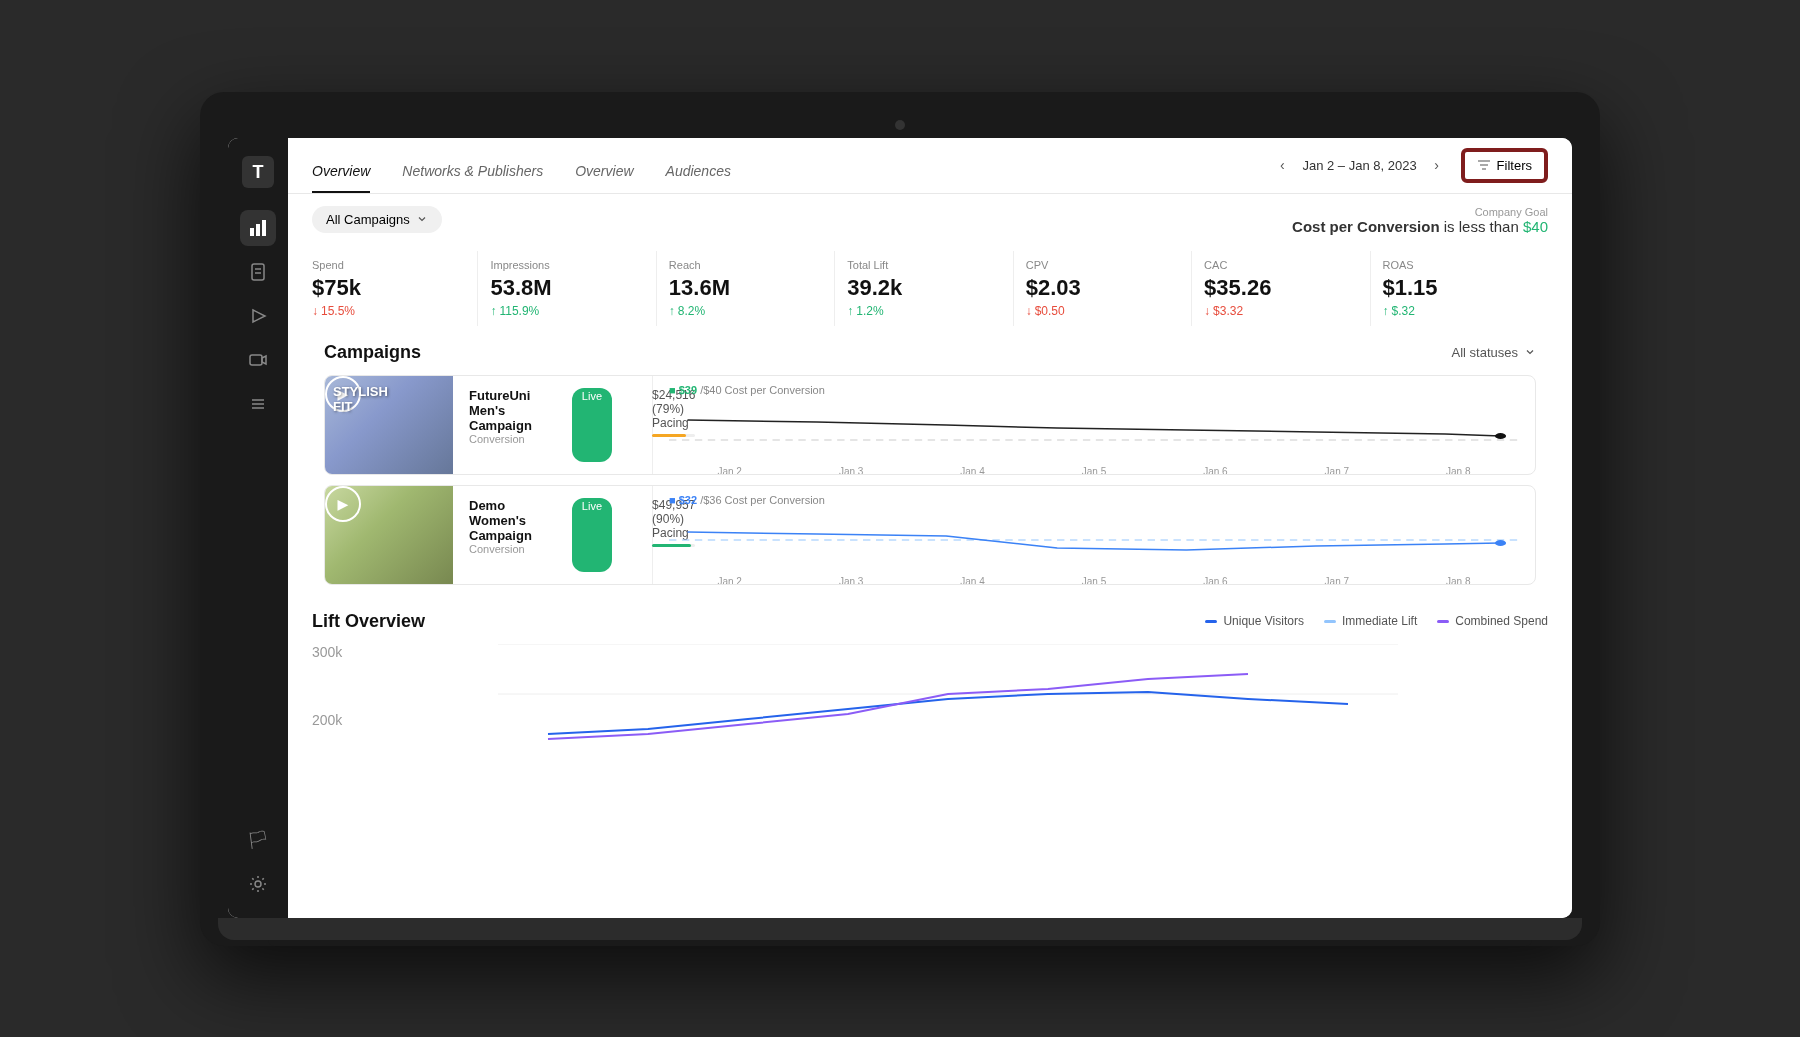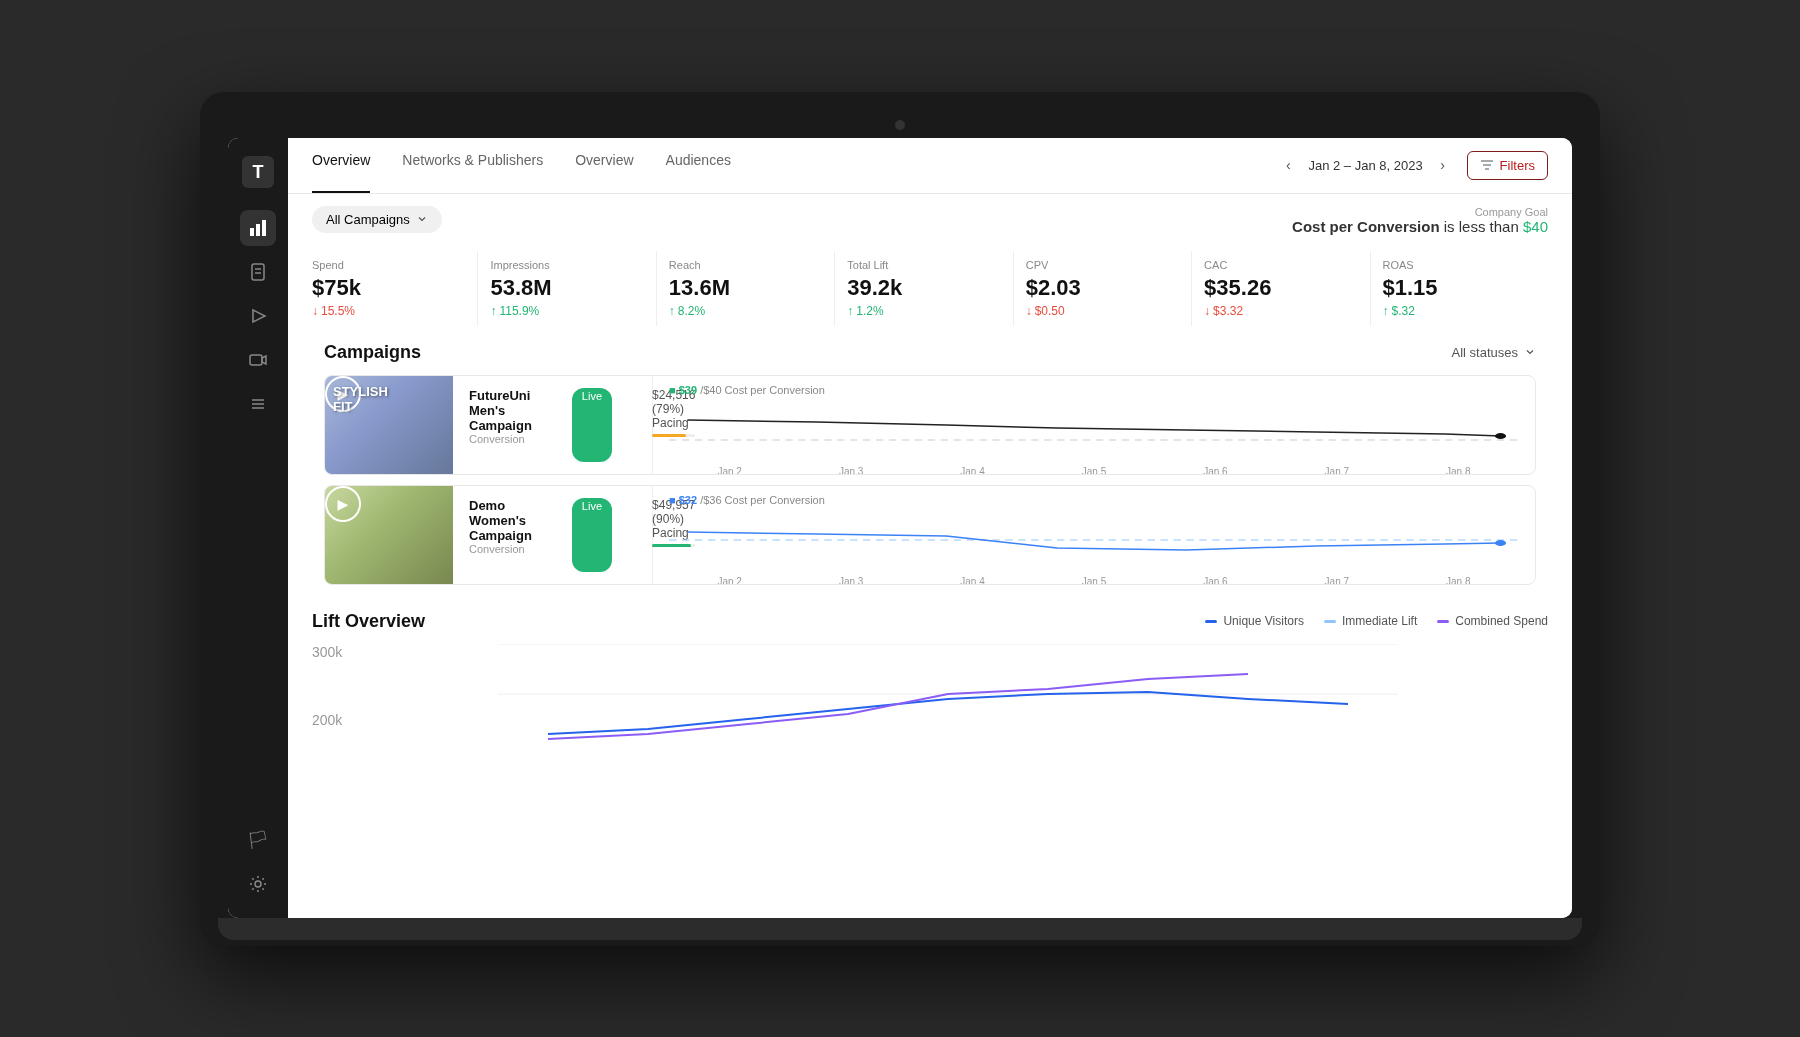--- a/index.html
+++ b/index.html
@@ -93,27 +93,28 @@
       height: 56px;
       flex-shrink: 0;
     }
     .nav-tabs {
       display: flex;
       gap: 32px;
       height: 100%;
     }
     .nav-tab {
       display: flex;
-      align-items: flex-start;
+      align-items: center;
       font-size: 14px;
       color: #666;
       cursor: pointer;
       height: 100%;
       border-bottom: 2px solid transparent;
       padding-top: 14px;
+      font-style: italic;
     }
     .nav-tab.active {
       color: #111;
       border-bottom: 2px solid #111;
       font-weight: 500;
     }
     .header-right {
       display: flex;
       align-items: center;
       gap: 12px;
@@ -133,24 +134,24 @@
       justify-content: center;
       cursor: pointer;
       color: #555;
       font-size: 14px;
     }
     .filters-btn {
       display: flex;
       align-items: center;
       gap: 6px;
       font-size: 13px;
-      color: #b91c1c;
+      color: #000000;
       cursor: pointer;
       padding: 6px 12px;
-      border: 1px solid #7f1d1d;
+      border: 4px solid #7f1d1d;
       border-radius: 6px;
       justify-content: space-between;
     }
 
     
     .toolbar {
       display: flex;
       align-items: flex-start;
       justify-content: space-between;
       padding: 12px 24px;

